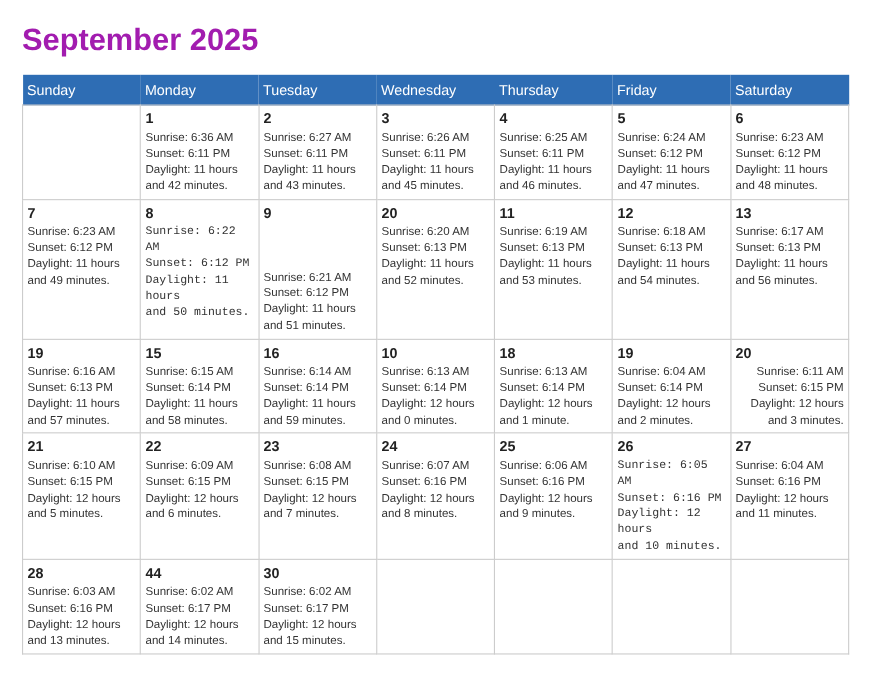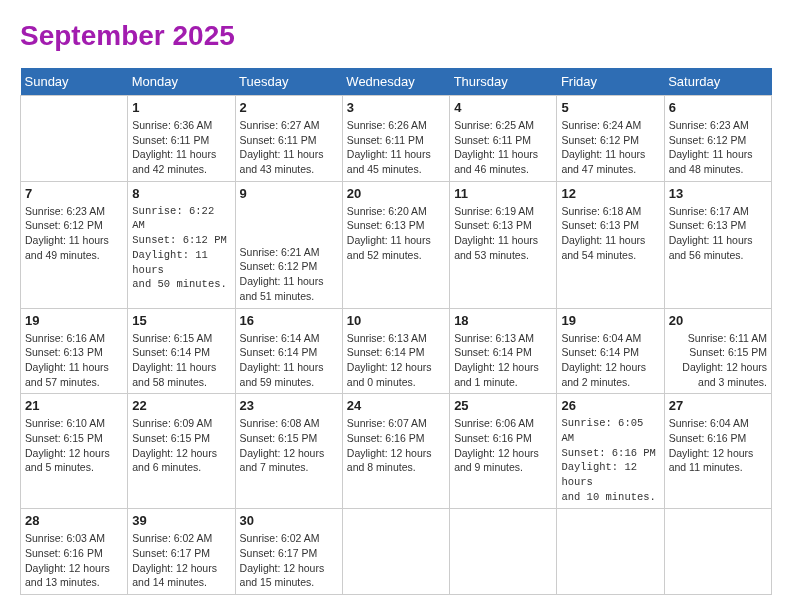--- a/index.html
+++ b/index.html
@@ -307,21 +307,21 @@
       </tr>
       <tr>
         <td>
           <div class="day-num">28</div>
           <div class="day-info" style="white-space: pre-line;">Sunrise: 6:03 AM
 Sunset: 6:16 PM
 Daylight: 12 hours
 and 13 minutes.</div>
         </td>
         <td>
-          <div class="day-num">39</div>
+          <div class="day-num">44</div>
           <div class="day-info" style="white-space: pre-line;">Sunrise: 6:02 AM
 Sunset: 6:17 PM
 Daylight: 12 hours
 and 14 minutes.</div>
         </td>
         <td>
           <div class="day-num">30</div>
           <div class="day-info" style="white-space: pre-line;">Sunrise: 6:02 AM
 Sunset: 6:17 PM
 Daylight: 12 hours

